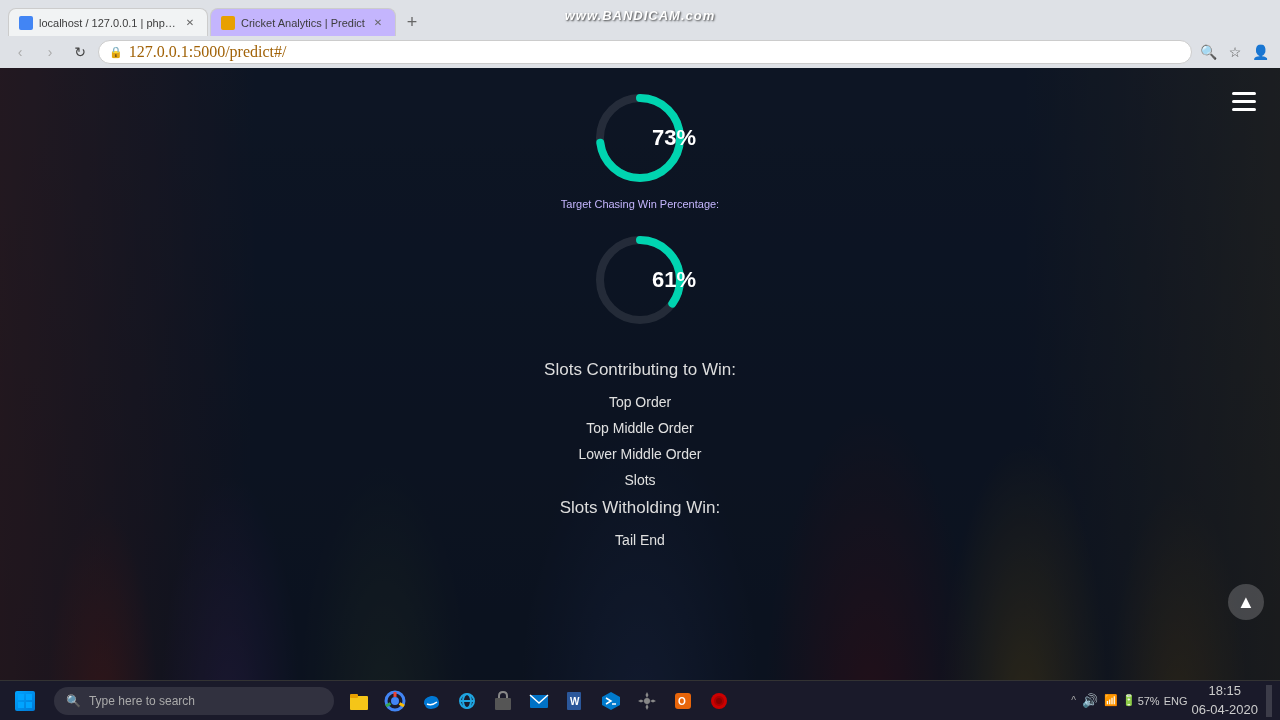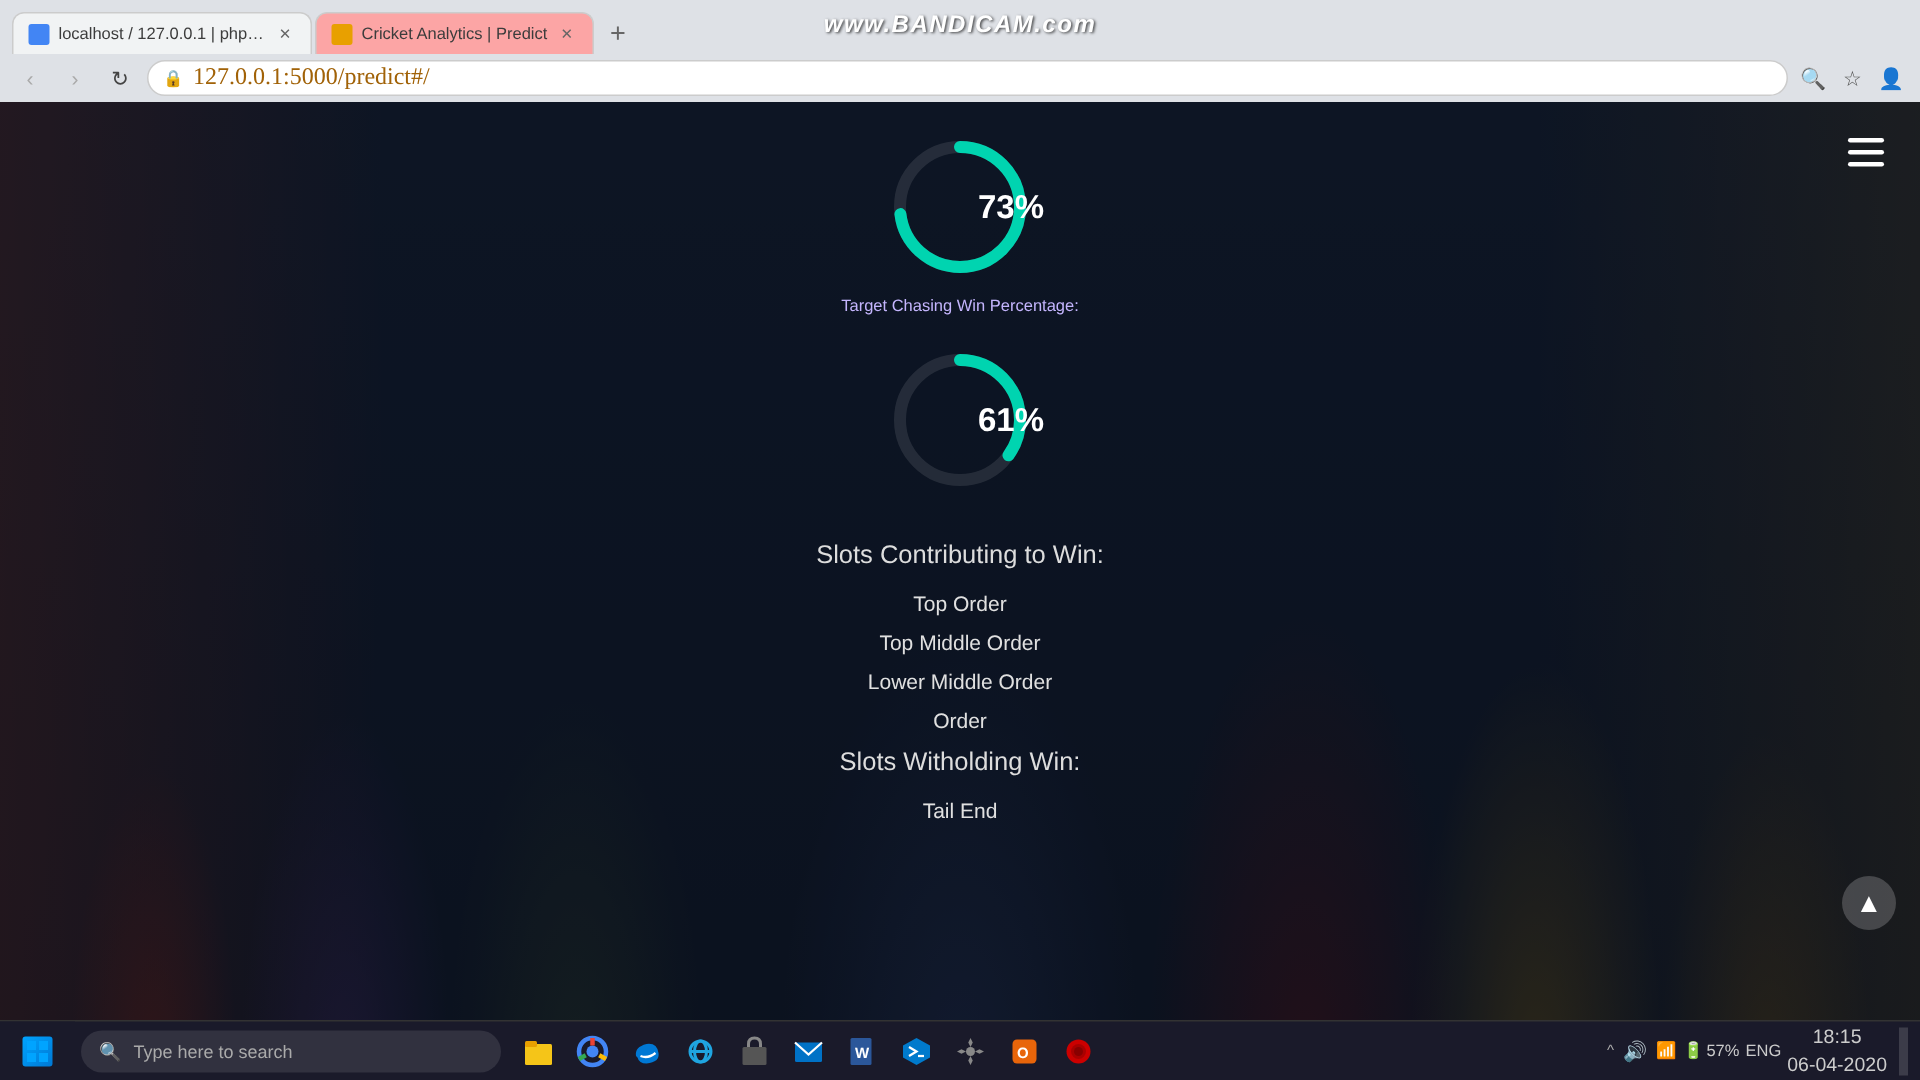--- a/index.html
+++ b/index.html
@@ -42,21 +42,21 @@
       border-radius: 8px 8px 0 0;
       font-size: 12px;
       color: #3c3c3c;
       gap: 6px;
       max-width: 200px;
       border: 1px solid #ccc;
       border-bottom: none;
     }
 
     .tab.active {
-      background: #fca5a5;
+      background: #c4b5fd;
       border-color: #ccc;
     }
 
     .tab-favicon {
       width: 14px;
       height: 14px;
       background: #4285f4;
       border-radius: 2px;
       flex-shrink: 0;
     }
@@ -162,21 +162,21 @@
     }
 
     
     .bandicam-watermark {
       position: absolute;
       top: 8px;
       left: 50%;
       transform: translateX(-50%);
       z-index: 101;
       color: #fff;
-      font-size: 16px;
+      font-size: 13px;
       font-weight: bold;
       font-style: italic;
       text-shadow: 1px 1px 2px rgba(0,0,0,0.7);
       letter-spacing: 1px;
     }
 
     
     .main-content {
       position: absolute;
       top: 68px;
@@ -511,21 +511,21 @@
       </svg>
       <div class="circle-percent">61%</div>
     </div>
 
     <div style="height: 20px;"></div>
 
     <div class="section-label">Slots Contributing to Win:</div>
     <div class="item-label">Top Order</div>
     <div class="item-label">Top Middle Order</div>
     <div class="item-label">Lower Middle Order</div>
-    <div class="item-label">Order</div>
+    <div class="item-label">Slots</div>
 
     <div class="section-label">Slots Witholding Win:</div>
     <div class="item-label">Tail End</div>
   </div>
 
   <div class="scroll-top-btn">▲</div>
 </div>
 
 <div class="taskbar">
   <div class="taskbar-start">

